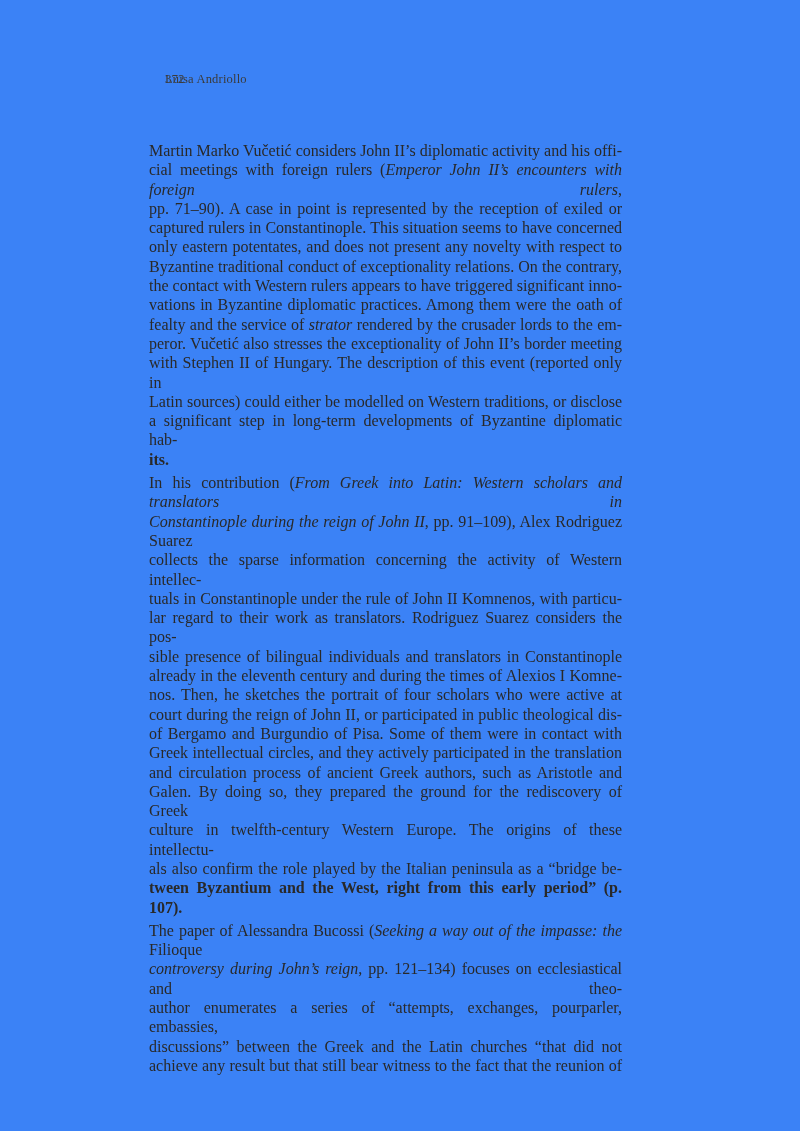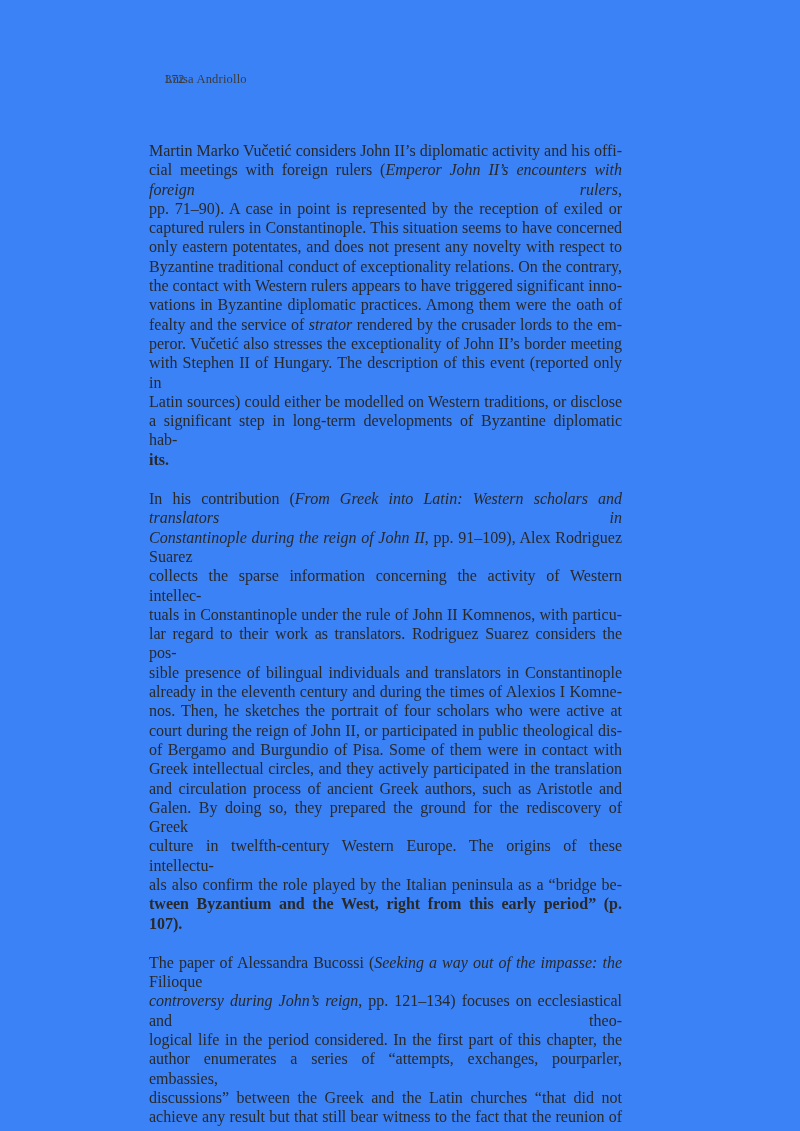--- a/index.html
+++ b/index.html
@@ -42,21 +42,21 @@
     width: 473px;
     color: #292929;
     font-size: 16px;
     line-height: 19.3px;
   }
   .para {
     margin: 0 0 0 0;
     padding: 0;
   }
   .para + .para {
-    margin-top: 20px;
+    margin-top: 4px;
   }
   .line {
     display: block;
     text-align: justify;
     text-align-last: justify;
     white-space: normal;
   }
   .line.endline {
     text-align-last: left;
     font-weight: bold;
@@ -108,19 +108,18 @@
         <div class="line"><span class="rm">Greek intellectual circles, and they actively participated in the translation</span></div>
         <div class="line"><span class="rm">and circulation process of ancient Greek authors, such as Aristotle and</span></div>
         <div class="line"><span class="rm">Galen. By doing so, they prepared the ground for the rediscovery of Greek</span></div>
         <div class="line"><span class="rm">culture in twelfth-century Western Europe. The origins of these intellectu-</span></div>
         <div class="line"><span class="rm">als also confirm the role played by the Italian peninsula as a “bridge be-</span></div>
         <div class="line endline"><span class="rm">tween Byzantium and the West, right from this early period” (p. 107).</span></div>
       </div>
       <div class="para">
         <div class="line"><span class="rm">The paper of Alessandra Bucossi (</span><span class="it">Seeking a way out of the impasse: the</span><span class="rm"> Filioque</span></div>
         <div class="line"><span class="it">controversy during John’s reign</span><span class="rm">, pp. 121–134) focuses on ecclesiastical and theo-</span></div>
-        <div class="line"><span class="rm">logical life in the period considered. In the first part of this chapter, the</span></div>
         <div class="line"><span class="rm">author enumerates a series of “attempts, exchanges, pourparler, embassies,</span></div>
         <div class="line"><span class="rm">discussions” between the Greek and the Latin churches “that did not</span></div>
         <div class="line"><span class="rm">achieve any result but that still bear witness to the fact that the reunion of</span></div>
       </div>
     </main>
 </div>
 
 </body></html>

